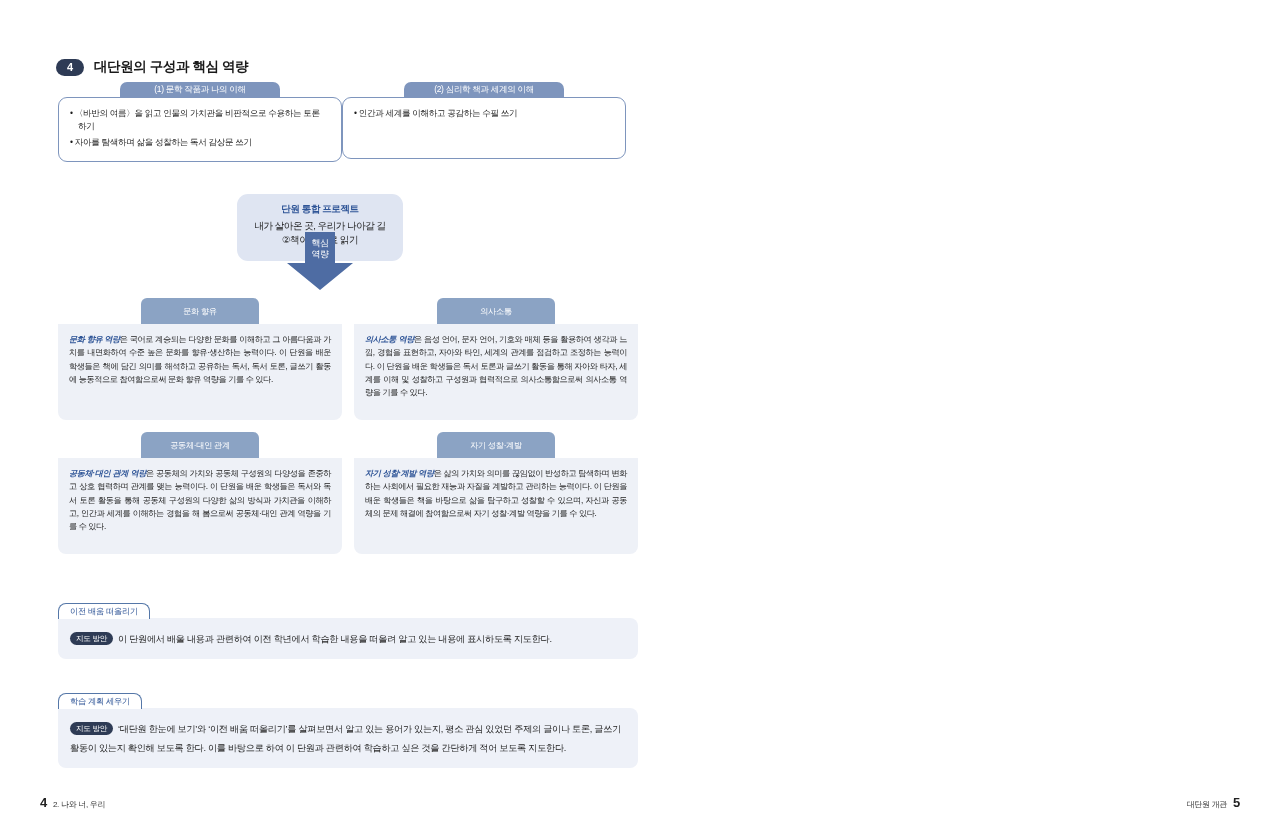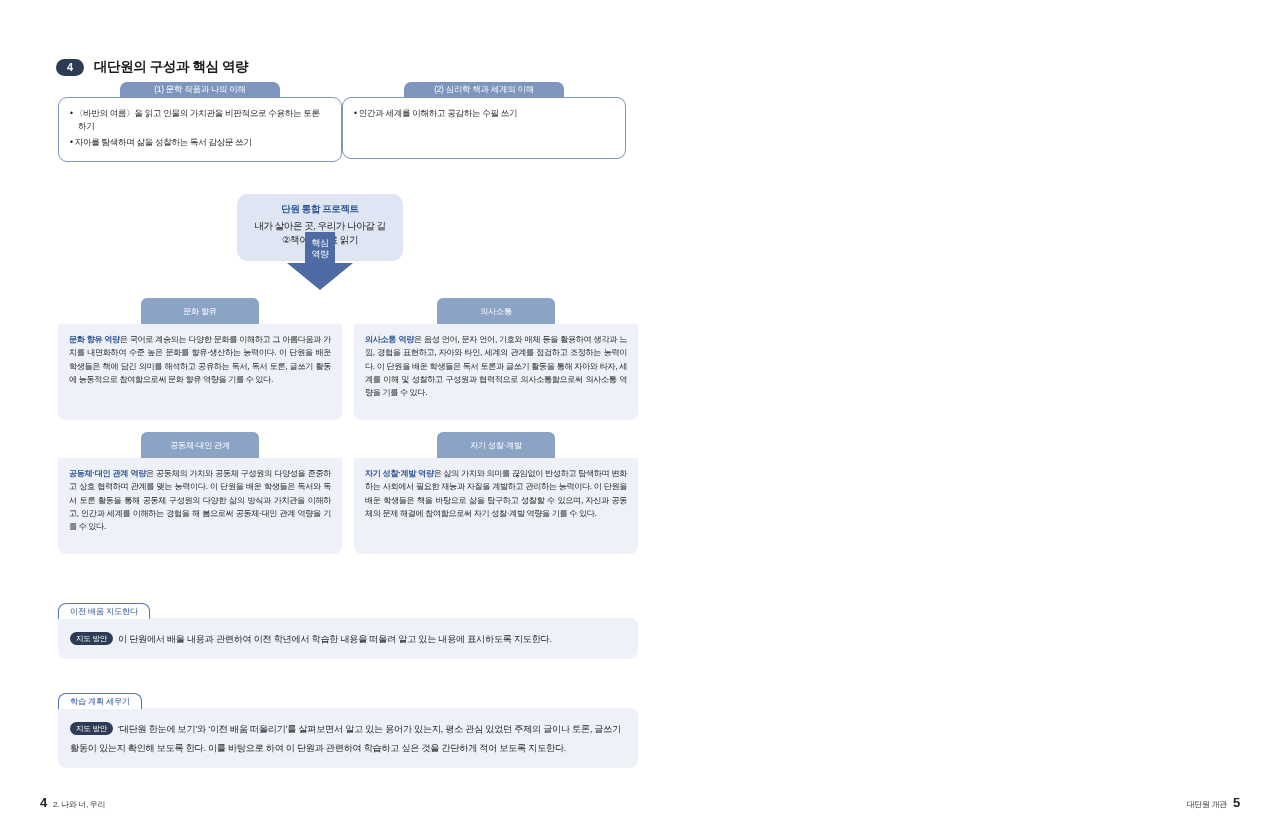--- a/index.html
+++ b/index.html
@@ -74,21 +74,21 @@
   .comp-tab {
     width: 118px; margin: 0 auto; height: 26px;
     background: #8ba3c4; color: #ffffff; border-radius: 6px 6px 0 0;
     font-size: 8.2px; display: flex; align-items: center; justify-content: center; letter-spacing: -0.3px;
   }
   .comp-body {
     background: #eef1f7; border-radius: 0 0 8px 8px; padding: 9px 11px 11px 11px;
     min-height: 96px;
   }
   .comp-p { font-size: 8.2px; line-height: 1.62; letter-spacing: -0.4px; color: #1d1d1d; text-align: justify; }
-  .comp-key { color: #2f5597; font-weight: bold; }
+  .comp-key { color: #2f5597; font-weight: bold; font-style: italic; }
 
   
   .tip { position: absolute; left: 58px; width: 580px; }
   .tip-1 { top: 600px; }
   .tip-2 { top: 690px; }
   .tip-tab {
     display: inline-block; border: 1px solid #5577a8; border-bottom: none;
     border-radius: 8px 8px 0 0; background: #ffffff;
     padding: 2.5px 11px 2px 11px; font-size: 8.3px; color: #2f5597; letter-spacing: -0.3px;
     position: relative; z-index: 2;
@@ -179,21 +179,21 @@
       <div class="comp-cell">
         <div class="comp-tab">자기 성찰·계발</div>
         <div class="comp-body">
           <p class="comp-p"><span class="comp-key">자기 성찰·계발 역량</span><span>은 삶의 가치와 의미를 끊임없이 반성하고 탐색하며 변화하는 사회에서 필요한 재능과 자질을 계발하고 관리하는 능력이다.
 이 단원을 배운 학생들은 책을 바탕으로 삶을 탐구하고 성찰할 수 있으며, 자신과 공동체의 문제 해결에 참여함으로써 자기 성찰·계발 역량을 기를 수 있다.</span></p>
         </div>
       </div>
     </div>
 
     <div class="tip tip-1">
-      <div class="tip-tab">이전 배움 지도한다</div>
+      <div class="tip-tab">이전 배움 떠올리기</div>
       <div class="tip-body">
         <span class="tip-badge">지도 방안</span><span class="tip-text">이 단원에서 배울 내용과 관련하여 이전 학년에서 학습한 내용을 떠올려 알고 있는 내용에 표시하도록 지도한다.</span>
       </div>
     </div>
 
     <div class="tip tip-2">
       <div class="tip-tab">학습 계획 세우기</div>
       <div class="tip-body">
         <span class="tip-badge">지도 방안</span><span class="tip-text">‘대단원 한눈에 보기’와 ‘이전 배움 떠올리기’를 살펴보면서 알고 있는 용어가 있는지, 평소 관심 있었던 주제의 글이나 토론, 글쓰기 활동이 있는지 확인해 보도록 한다. 이를 바탕으로 하여 이 단원과 관련하여 학습하고 싶은 것을 간단하게 적어 보도록 지도한다.</span>
       </div>

